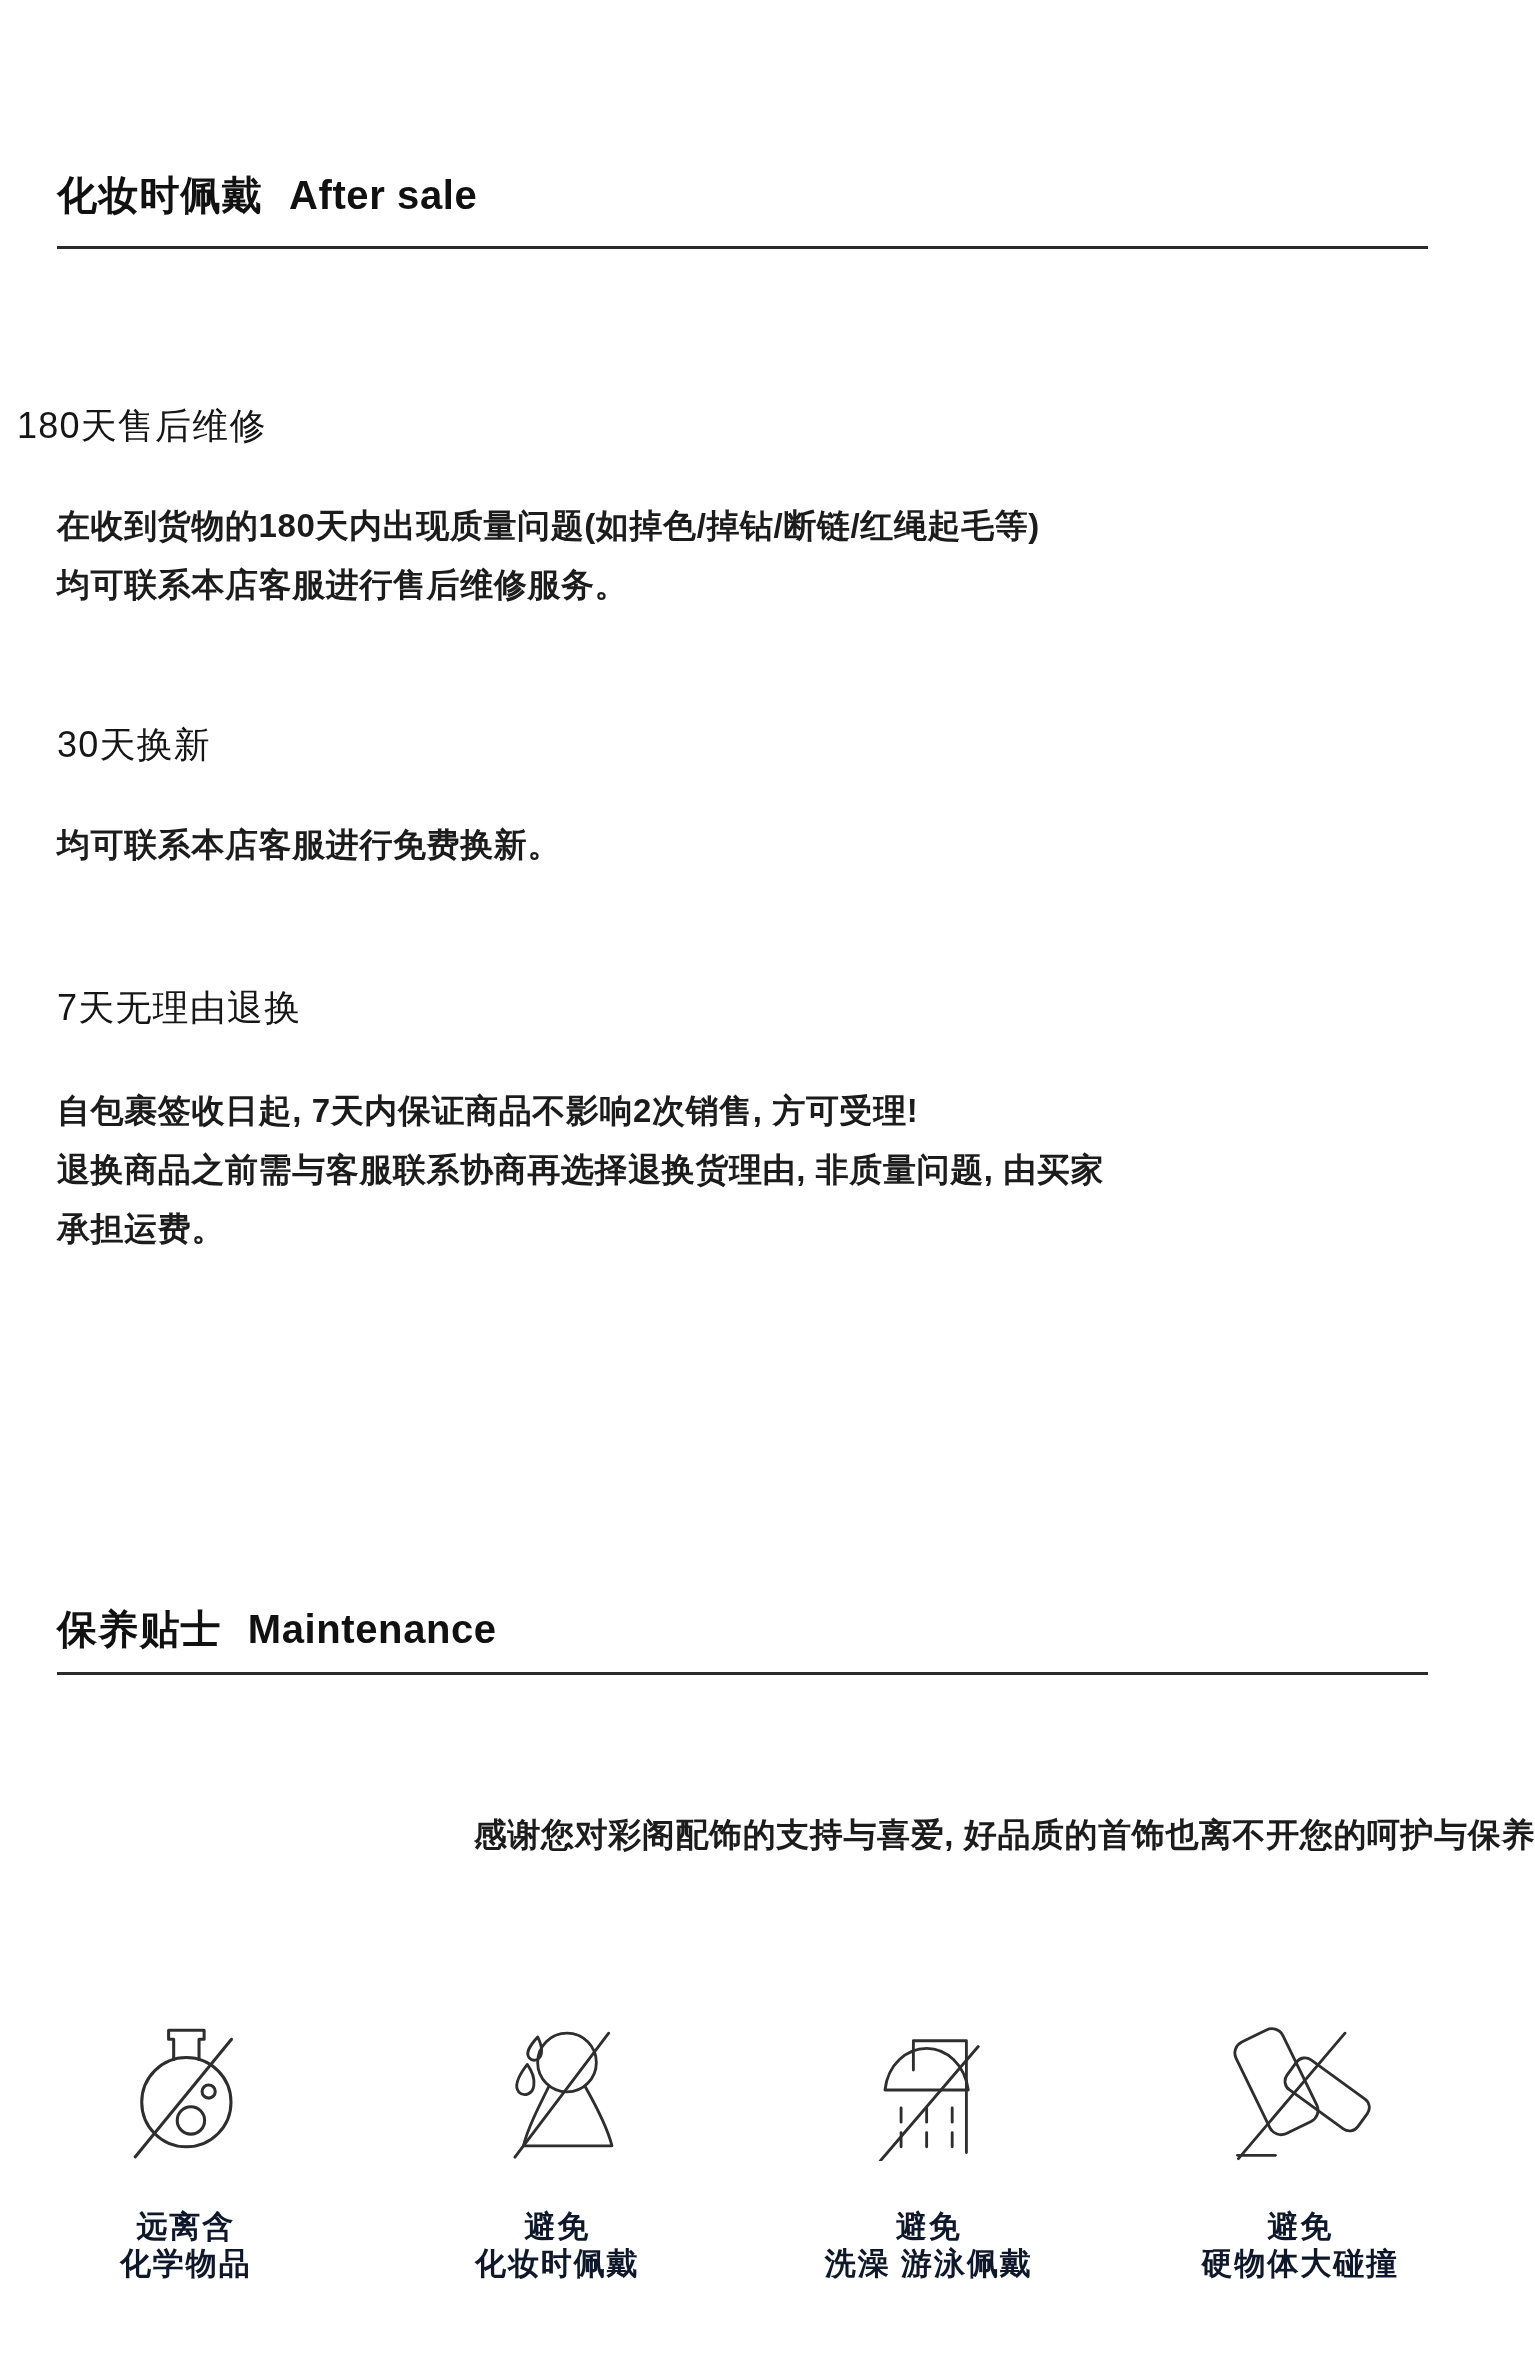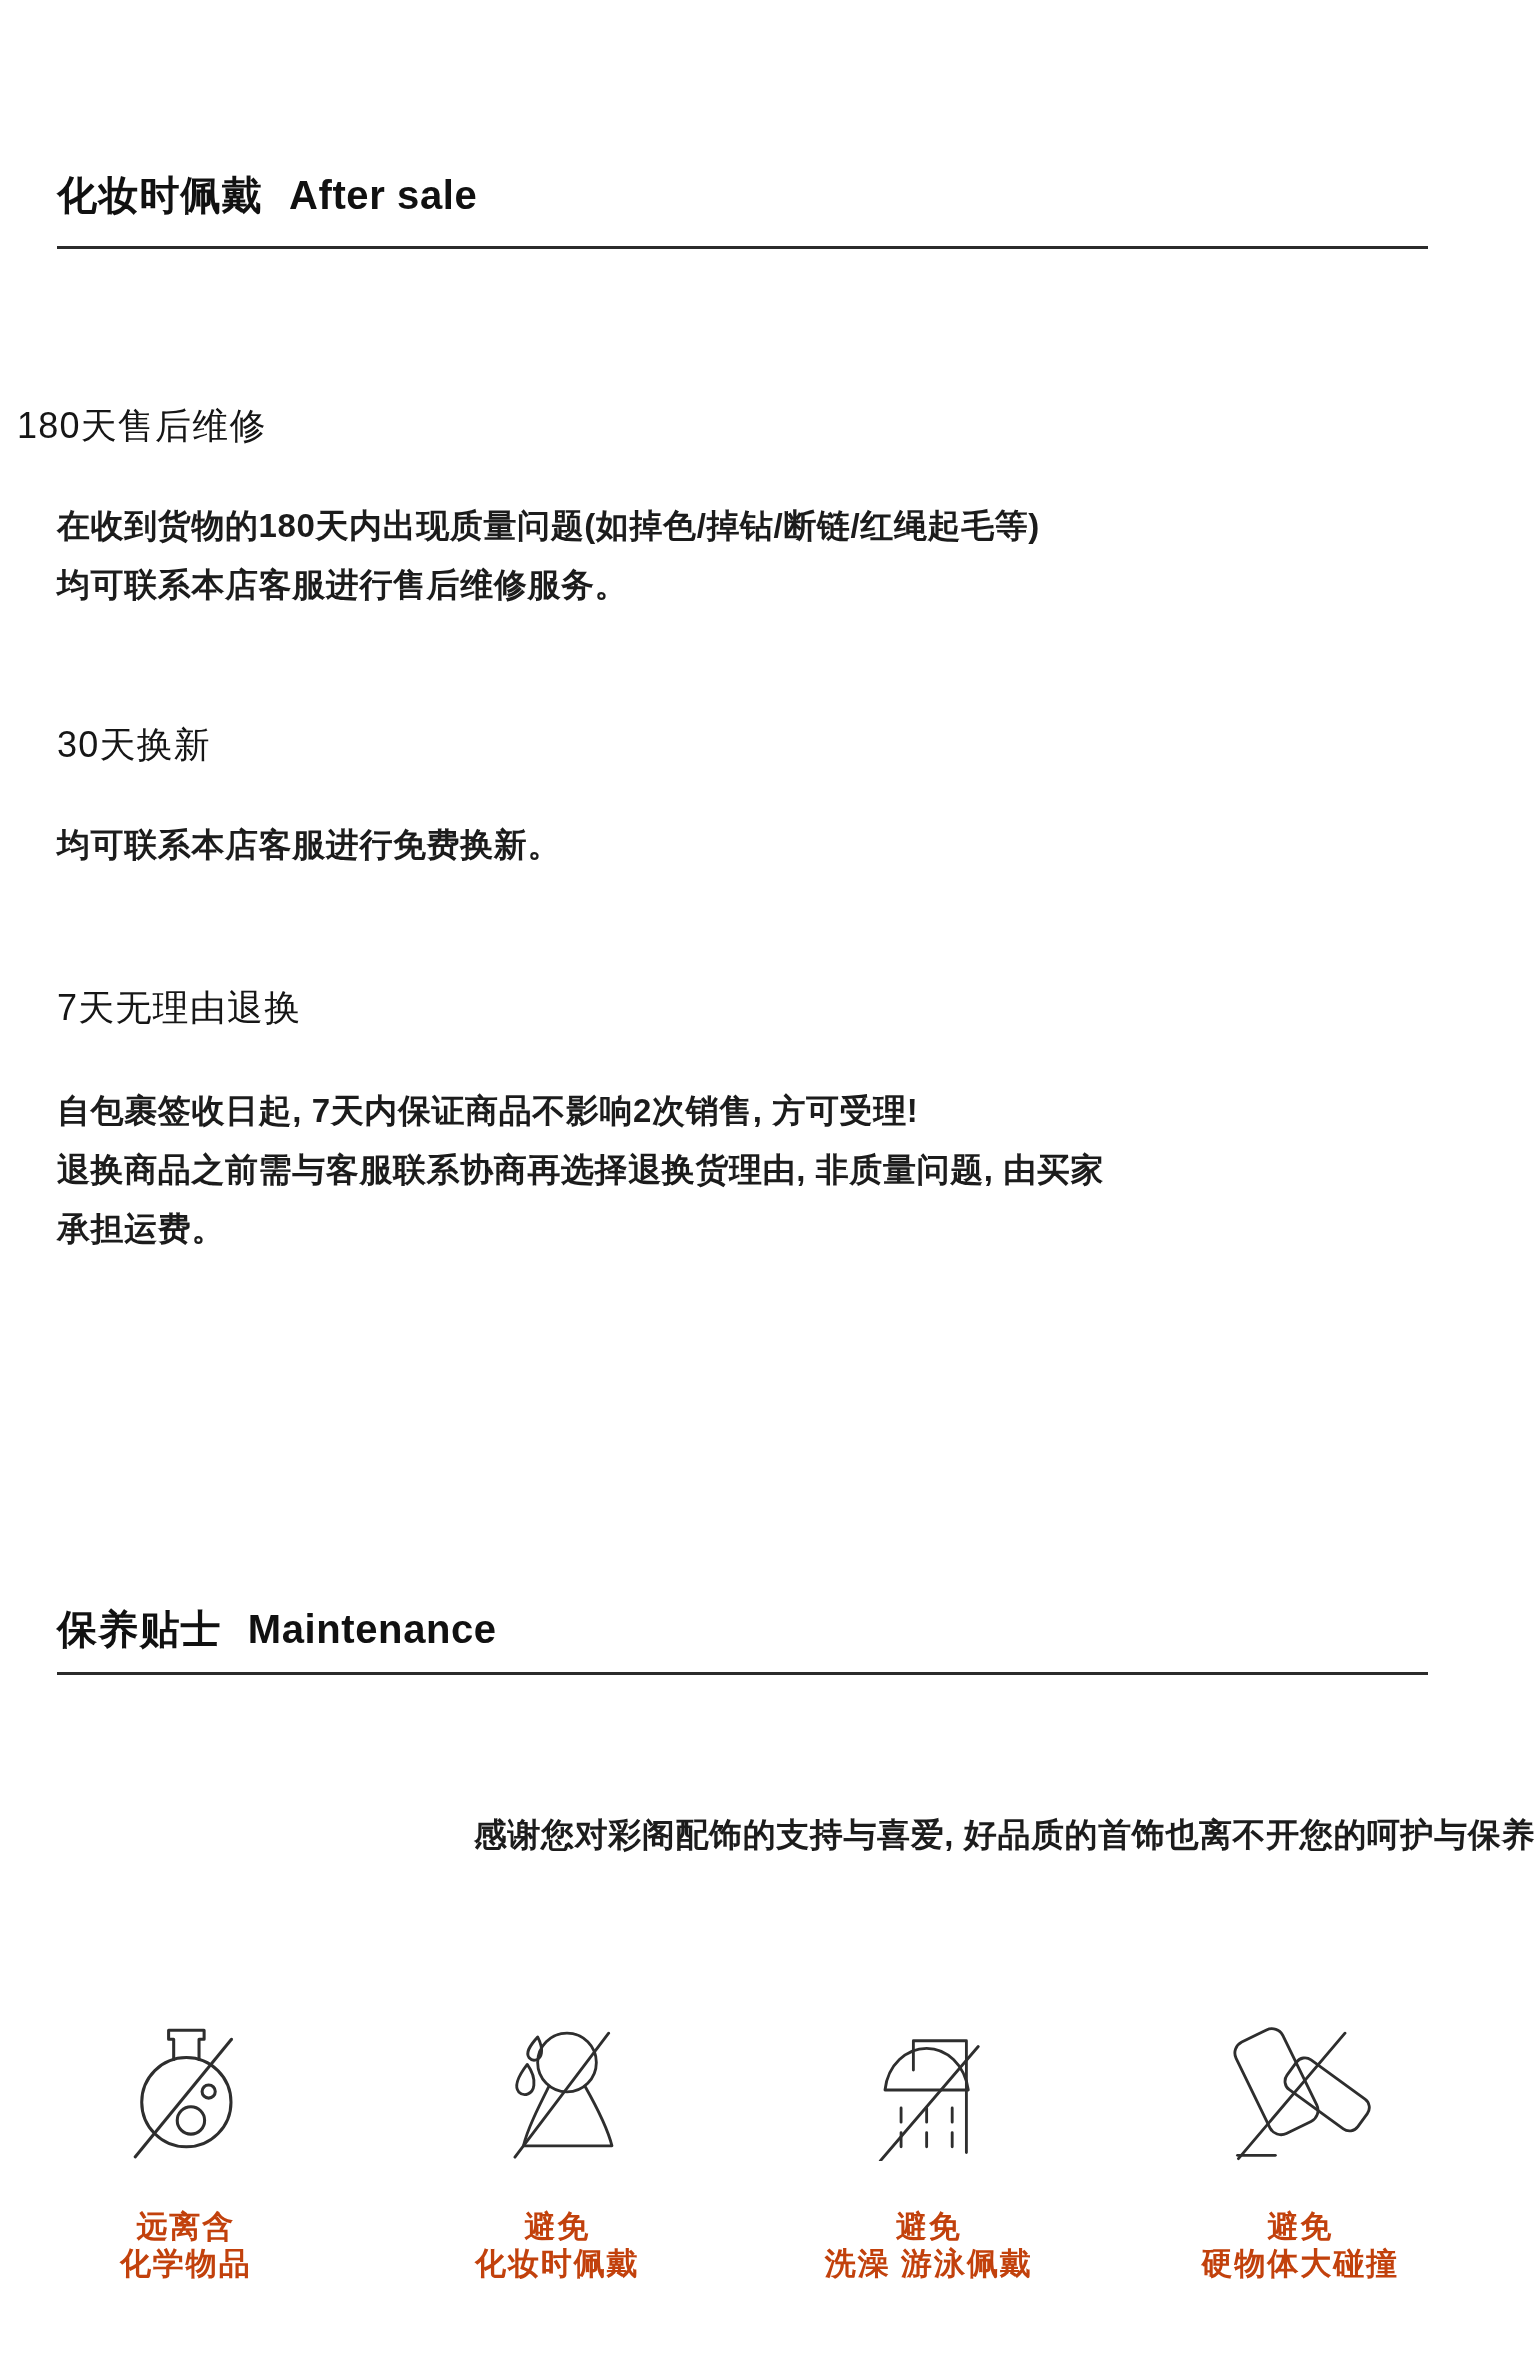--- a/index.html
+++ b/index.html
@@ -74,21 +74,21 @@
     stroke:#2e2e2e;
     stroke-width:6;
     stroke-linecap:round;
     stroke-linejoin:round;
   }
   .tip-label{
     margin-top:47px;
     font-size:31px;
     font-weight:700;
     line-height:37px;
-    color:#c2410c;
+    color:#0f172a;
     letter-spacing:1.9px;
     text-align:center;
     white-space:nowrap;
   }
   .tip-label2{margin-top:0;}
 </style>
 </head>
 <body>
 
 <div class="page">

